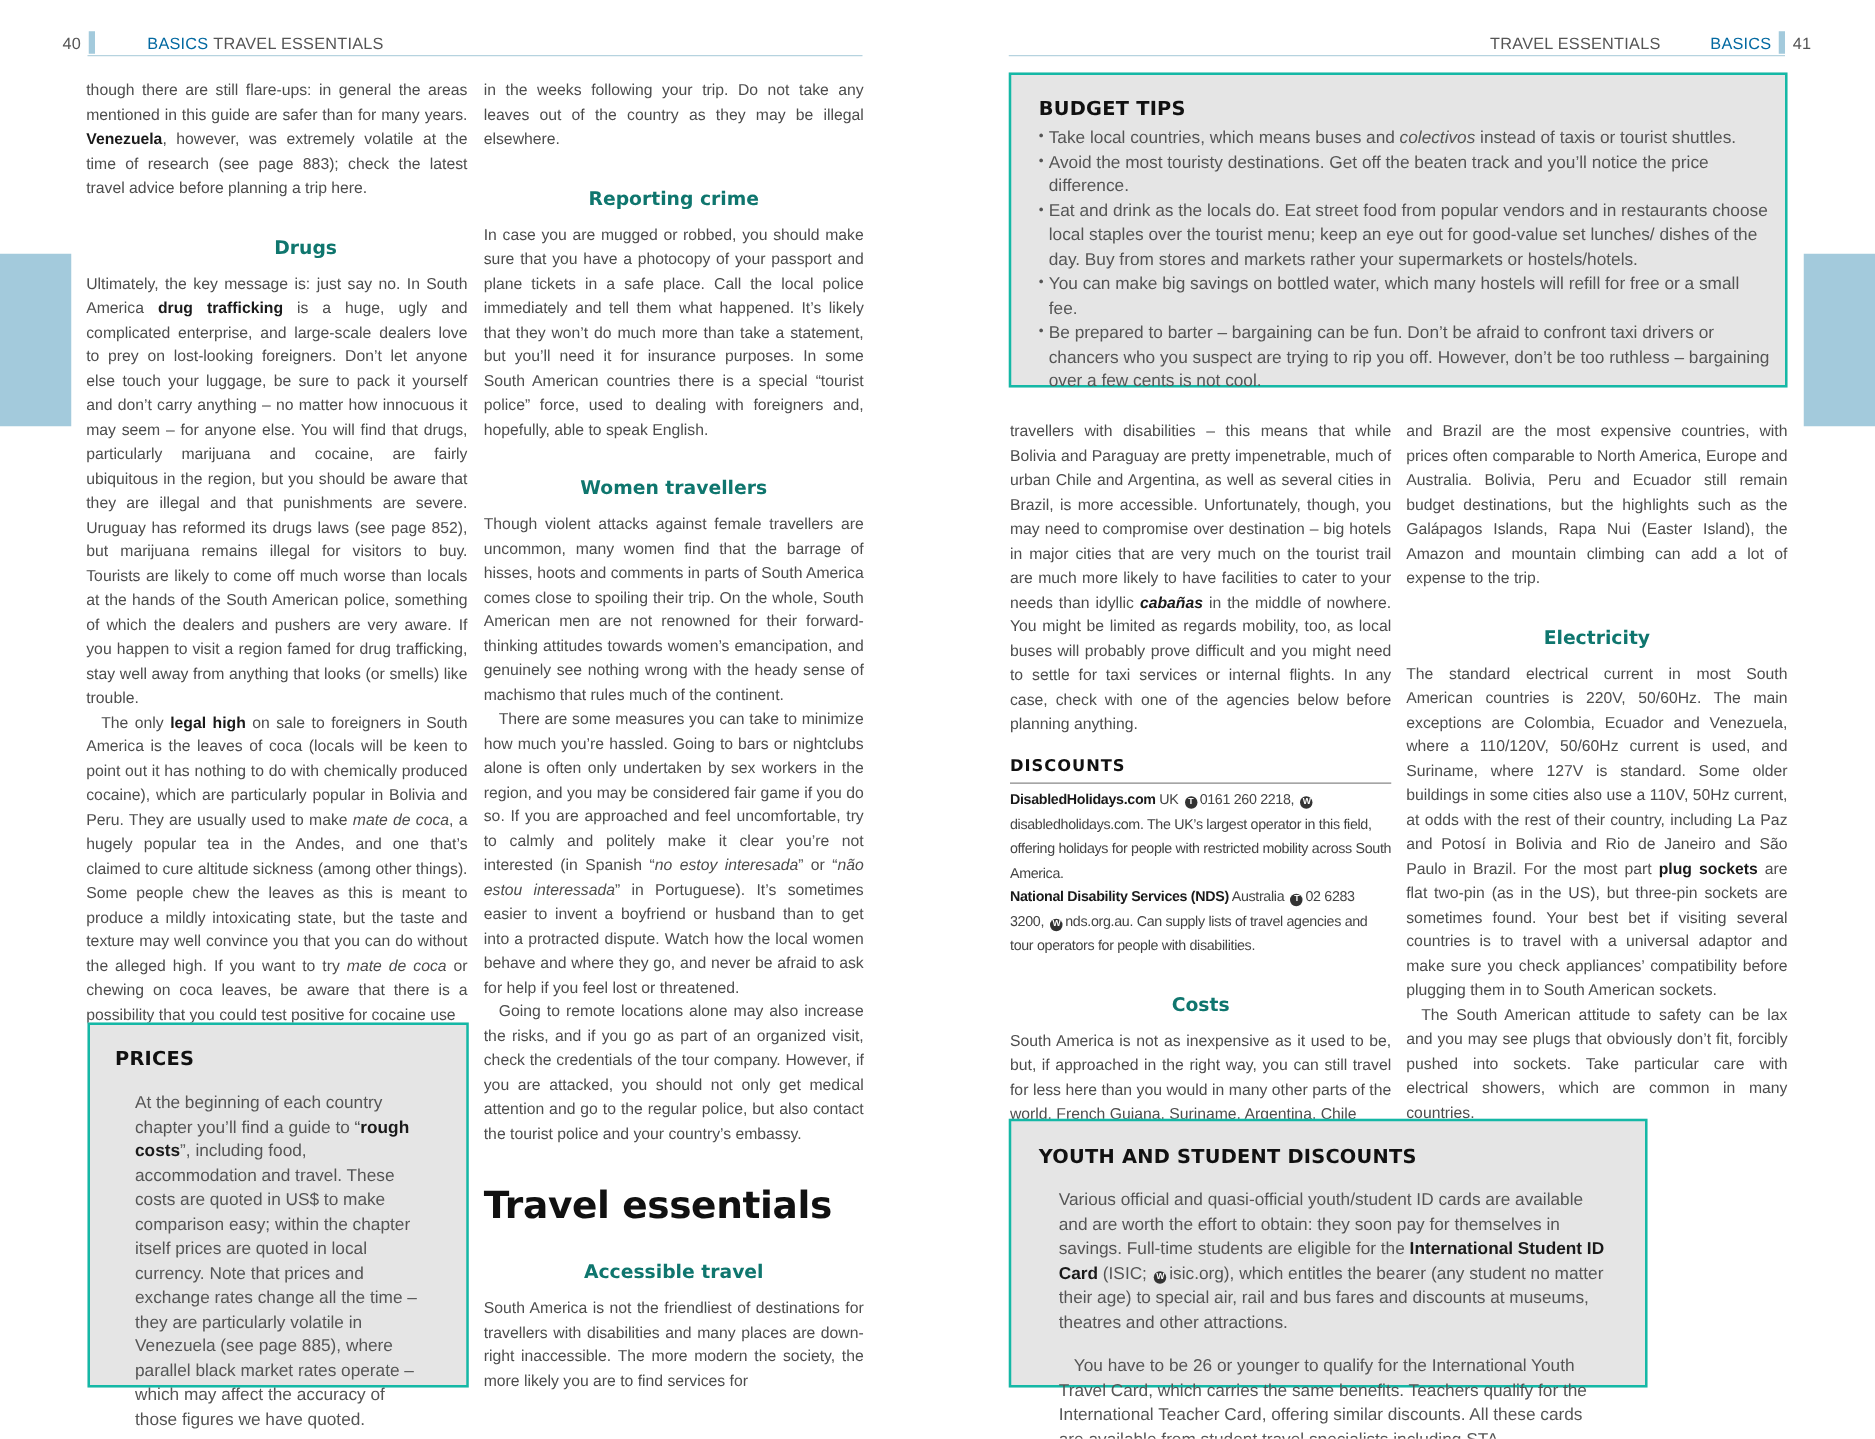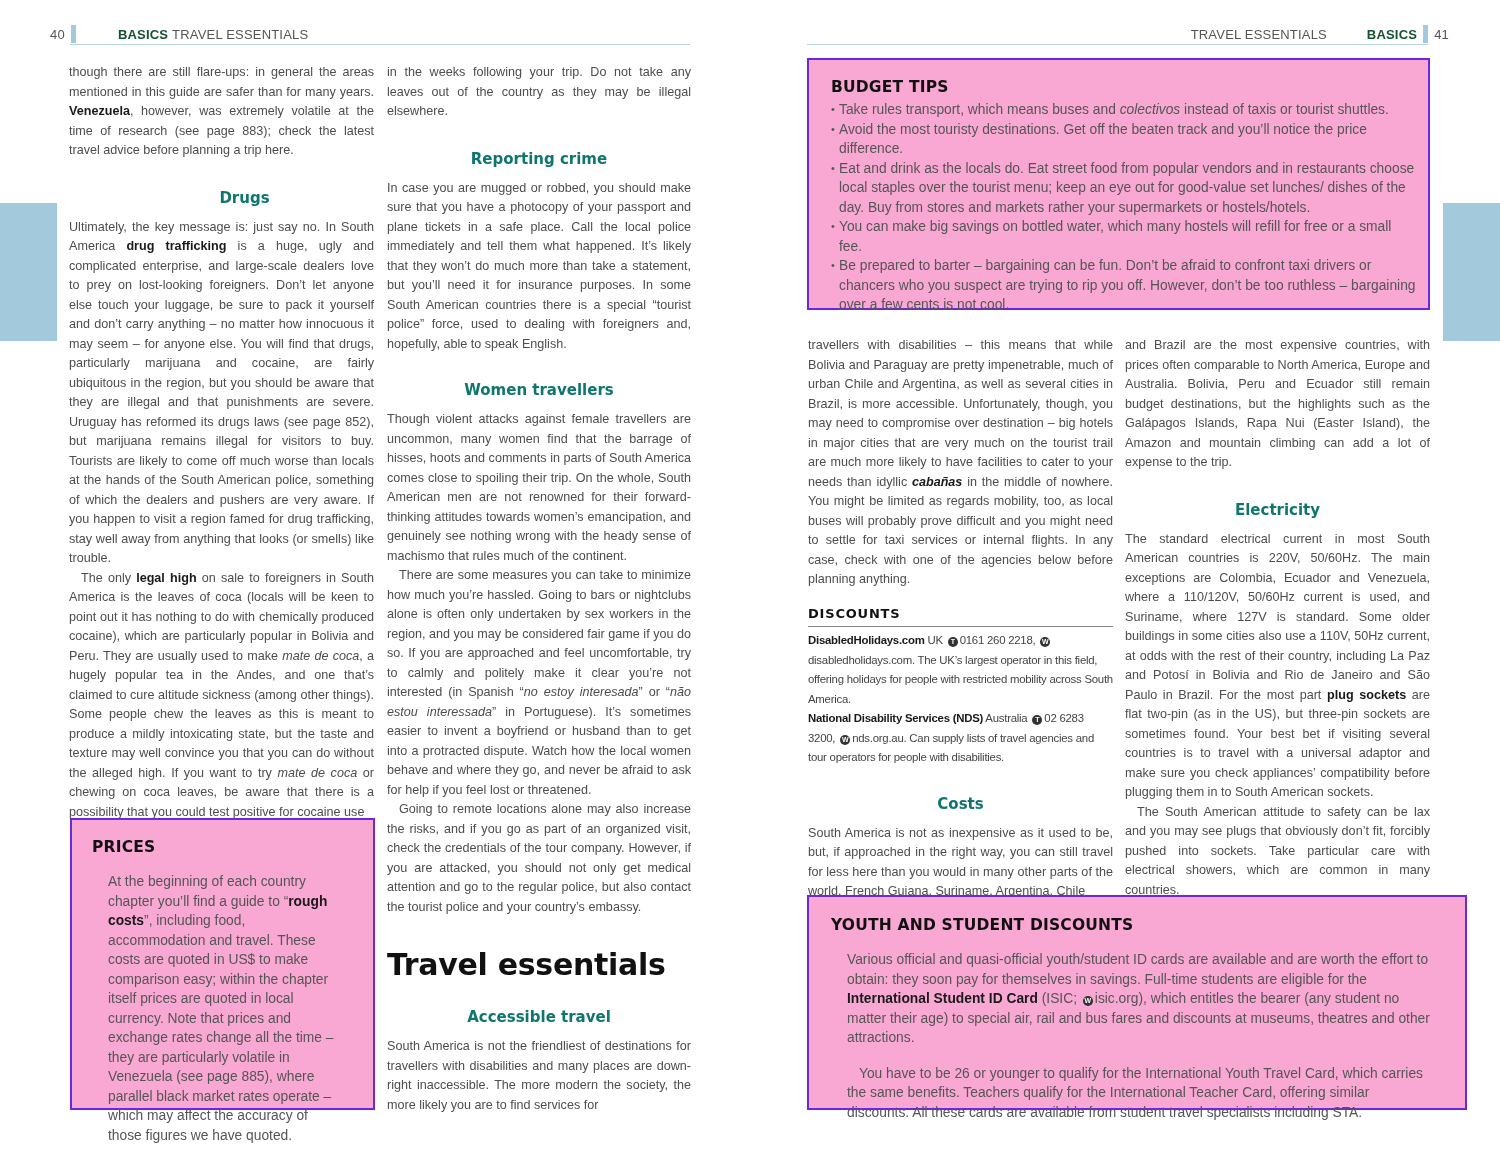--- a/index.html
+++ b/index.html
@@ -2,36 +2,36 @@
 <html><head>
 <meta charset="utf-8">
 <style>
   html, body { margin: 0; padding: 0; background: #ffffff; }
   body { width: 1500px; height: 1151px; position: relative; overflow: hidden;
          font-family: "DejaVu Sans", sans-serif; color: #4a4a4a; }
   .thumb-tab { position: absolute; background: #a3cadc; }
   
   .runhead { position: absolute; top: 24px; height: 20px; font-size: 13px; color: #555; letter-spacing: 0.2px;
              font-family: "Liberation Sans", sans-serif; display: flex; align-items: center; }
-  .runhead b { color: #14532d; font-weight: bold; padding-left: 36px; }
+  .runhead b { color: #0369a1; font-weight: normal; padding-left: 36px; }
   .folio { font-size: 13px; color: #555; }
   .rh-bar { width: 5px; height: 18px; background: #a3cadc; display: inline-block; margin: 0 6px; }
   .rule { position: absolute; height: 1px; background: #b6d3df; }
 
   .col { position: absolute; font-family: "Liberation Sans", sans-serif; font-size: 12.6px; line-height: 19.5px;
          text-align: justify; color: #4d4d4d; }
   .col p { margin: 0; }
   .col p.indent { text-indent: 12px; }
   .col b { color: #1a1a1a; font-weight: bold; }
   .col h2 { font-family: "DejaVu Sans", sans-serif; font-size: 15px; font-weight: bold; color: #0f766e;
             margin: 24px 0 10px 0; line-height: 20px; text-align: center; }
   .col h1 { font-family: "DejaVu Sans", sans-serif; font-size: 30px; font-weight: bold; color: #111;
             margin: 30px 0 24px 0; line-height: 36px; text-align: left; letter-spacing: -0.3px; }
 
-  .box { position: absolute; background: #f9a8d4; border: 2px solid #6d28d9; box-sizing: border-box;
+  .box { position: absolute; background: #e5e5e5; border: 2px solid #14b8a6; box-sizing: border-box;
          font-family: "Liberation Sans", sans-serif; color: #555; }
   .box h3 { font-family: "DejaVu Sans", sans-serif; font-size: 15.5px; font-weight: bold; color: #111; margin: 0 0 4px 0;
             letter-spacing: 0.2px; }
   .box p { margin: 16px; }
   .box b { color: #1a1a1a; font-weight: bold; }
   .box ul { list-style: none; margin: 0; padding: 0; }
   .box li { position: relative; padding-left: 8px; }
   .box li:before { content: "•"; position: absolute; left: 0; top: 0; font-size: 11px; }
 
   .websites h4 { font-family: "DejaVu Sans", sans-serif; font-size: 13px; font-weight: bold; color: #111; letter-spacing: 0.8px;
@@ -84,21 +84,21 @@
   <p class="indent"><span>There are some measures you can take to minimize how much you’re hassled. Going to bars or nightclubs alone is often only undertaken by sex workers in the region, and you may be considered fair game if you do so. If you are approached and feel uncomfortable, try to calmly and politely make it clear you’re not interested (in Spanish “</span><em>no estoy interesada</em><span>” or “</span><em>não estou interessada</em><span>” in Portuguese). It’s sometimes easier to invent a boyfriend or husband than to get into a protracted dispute. Watch how the local women behave and where they go, and never be afraid to ask for help if you feel lost or threatened.</span></p>
   <p class="indent">Going to remote locations alone may also increase the risks, and if you go as part of an organized visit, check the credentials of the tour company. However, if you are attacked, you should not only get medical attention and go to the regular police, but also contact the tourist police and your country’s embassy.</p>
   <h1>Travel essentials</h1>
   <h2 style="margin-top:0;">Accessible travel</h2>
   <p>South America is not the friendliest of destinations for travellers with disabilities and many places are down-right inaccessible. The more modern the society, the more likely you are to find services for</p>
 </div>
 
 <div class="box" style="left:807px; top:58px; width:623px; height:252px; padding:18px 12px 0 22px;">
   <h3>BUDGET TIPS</h3>
   <ul style="font-size:13.8px; line-height:19.5px;">
-    <li><span>Take rules transport, which means buses and </span><em>colectivos</em><span> instead of taxis or tourist shuttles.</span></li>
+    <li><span>Take local countries, which means buses and </span><em>colectivos</em><span> instead of taxis or tourist shuttles.</span></li>
     <li>Avoid the most touristy destinations. Get off the beaten track and you’ll notice the price difference.</li>
     <li>Eat and drink as the locals do. Eat street food from popular vendors and in restaurants choose local staples over the tourist menu; keep an eye out for good-value set lunches/ dishes of the day. Buy from stores and markets rather your supermarkets or hostels/hotels.</li>
     <li>You can make big savings on bottled water, which many hostels will refill for free or a small fee.</li>
     <li>Be prepared to barter – bargaining can be fun. Don’t be afraid to confront taxi drivers or chancers who you suspect are trying to rip you off. However, don’t be too ruthless – bargaining over a few cents is not cool.</li>
   </ul>
 </div>
 
 <div class="col" style="left:808px; top:336px; width:305px;">
   <p><span>travellers with disabilities – this means that while Bolivia and Paraguay are pretty impenetrable, much of urban Chile and Argentina, as well as several cities in Brazil, is more accessible. Unfortunately, though, you may need to compromise over destination – big hotels in major cities that are very much on the tourist trail are much more likely to have facilities to cater to your needs than idyllic </span><b><em>cabañas</em></b><span> in the middle of nowhere. You might be limited as regards mobility, too, as local buses will probably prove difficult and you might need to settle for taxi services or internal flights. In any case, check with one of the agencies below before planning anything.</span></p>
   <div class="websites" style="margin-top:14px;">
@@ -114,17 +114,17 @@
   <p>South America is not as inexpensive as it used to be, but, if approached in the right way, you can still travel for less here than you would in many other parts of the world. French Guiana, Suriname, Argentina, Chile</p>
 </div>
 
 <div class="col" style="left:1125px; top:336px; width:305px;">
   <p>and Brazil are the most expensive countries, with prices often comparable to North America, Europe and Australia. Bolivia, Peru and Ecuador still remain budget destinations, but the highlights such as the Galápagos Islands, Rapa Nui (Easter Island), the Amazon and mountain climbing can add a lot of expense to the trip.</p>
   <h2 style="margin-top:27px;">Electricity</h2>
   <p><span>The standard electrical current in most South American countries is 220V, 50/60Hz. The main exceptions are Colombia, Ecuador and Venezuela, where a 110/120V, 50/60Hz current is used, and Suriname, where 127V is standard. Some older buildings in some cities also use a 110V, 50Hz current, at odds with the rest of their country, including La Paz and Potosí in Bolivia and Rio de Janeiro and São Paulo in Brazil. For the most part </span><b>plug sockets</b><span> are flat two-pin (as in the US), but three-pin sockets are sometimes found. Your best bet if visiting several countries is to travel with a universal adaptor and make sure you check appliances’ compatibility before plugging them in to South American sockets.</span></p>
   <p class="indent">The South American attitude to safety can be lax and you may see plugs that obviously don’t fit, forcibly pushed into sockets. Take particular care with electrical showers, which are common in many countries.</p>
 </div>
 
-<div class="box" style="left:807px; top:895px; width:660px; height:215px; padding:19px 14px 0 22px;">
+<div class="box" style="left:807px; top:895px; width:511px; height:215px; padding:19px 14px 0 22px;">
   <h3>YOUTH AND STUDENT DISCOUNTS</h3>
   <p style="font-size:13.8px; line-height:19.5px;"><span>Various official and quasi-official youth/student ID cards are available and are worth the effort to obtain: they soon pay for themselves in savings. Full-time students are eligible for the </span><b>International Student ID Card</b><span> (ISIC; </span><span class="ico">W</span><span>isic.org</span><span>), which entitles the bearer (any student no matter their age) to special air, rail and bus fares and discounts at museums, theatres and other attractions.</span></p>
   <p style="font-size:13.8px; line-height:19.5px; text-indent:12px;">You have to be 26 or younger to qualify for the International Youth Travel Card, which carries the same benefits. Teachers qualify for the International Teacher Card, offering similar discounts. All these cards are available from student travel specialists including STA.</p>
 </div>
 
 </body></html>

